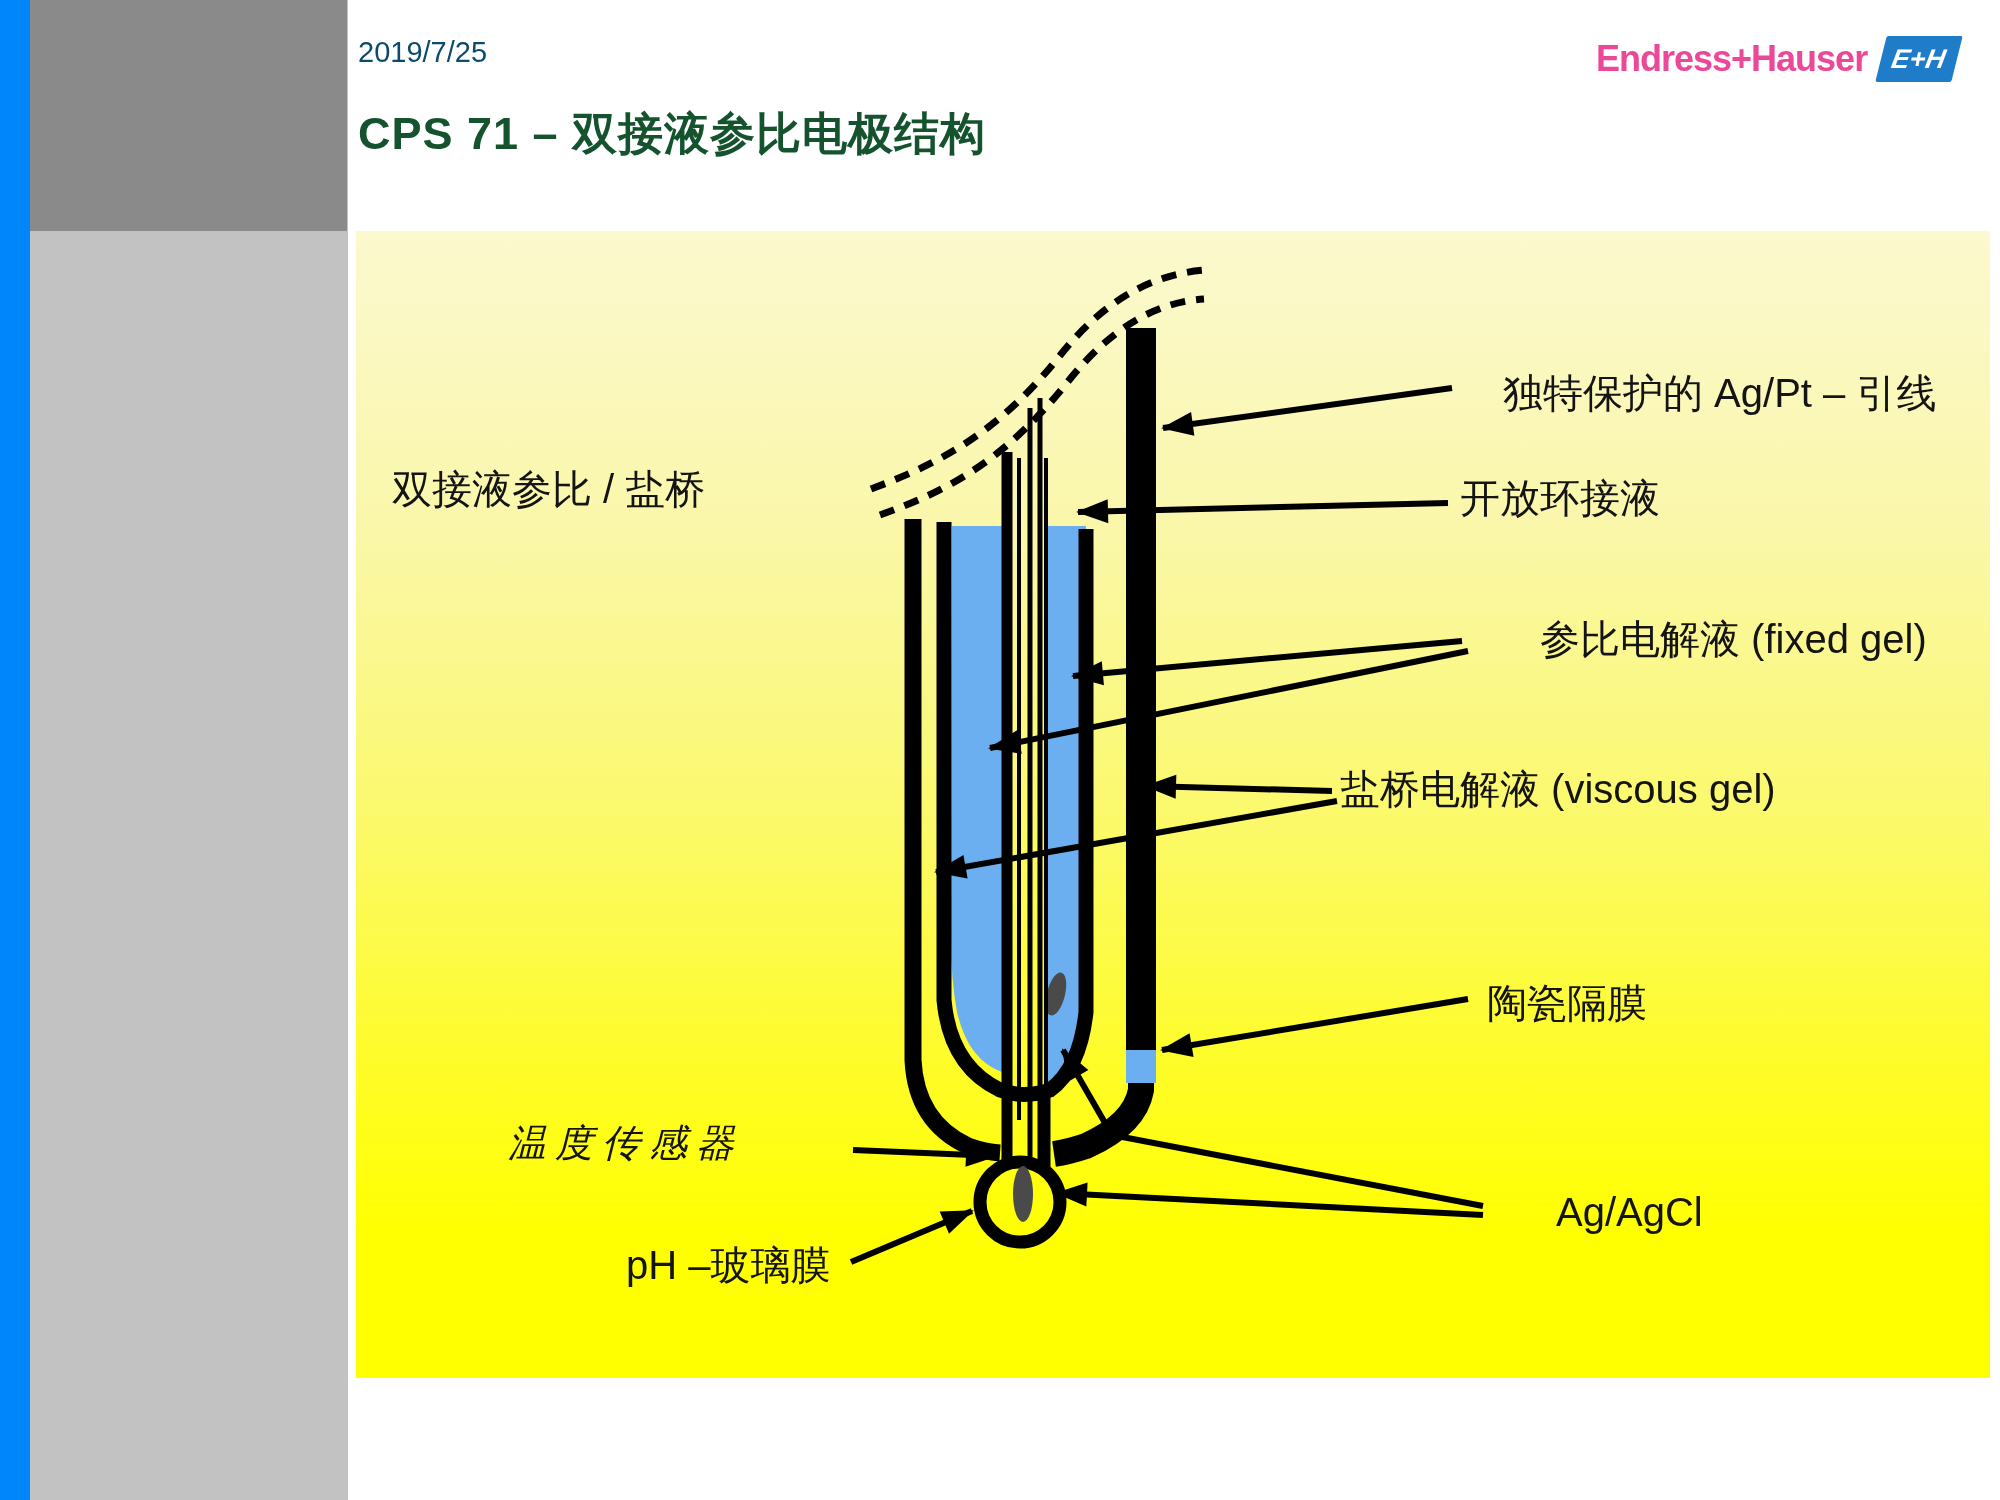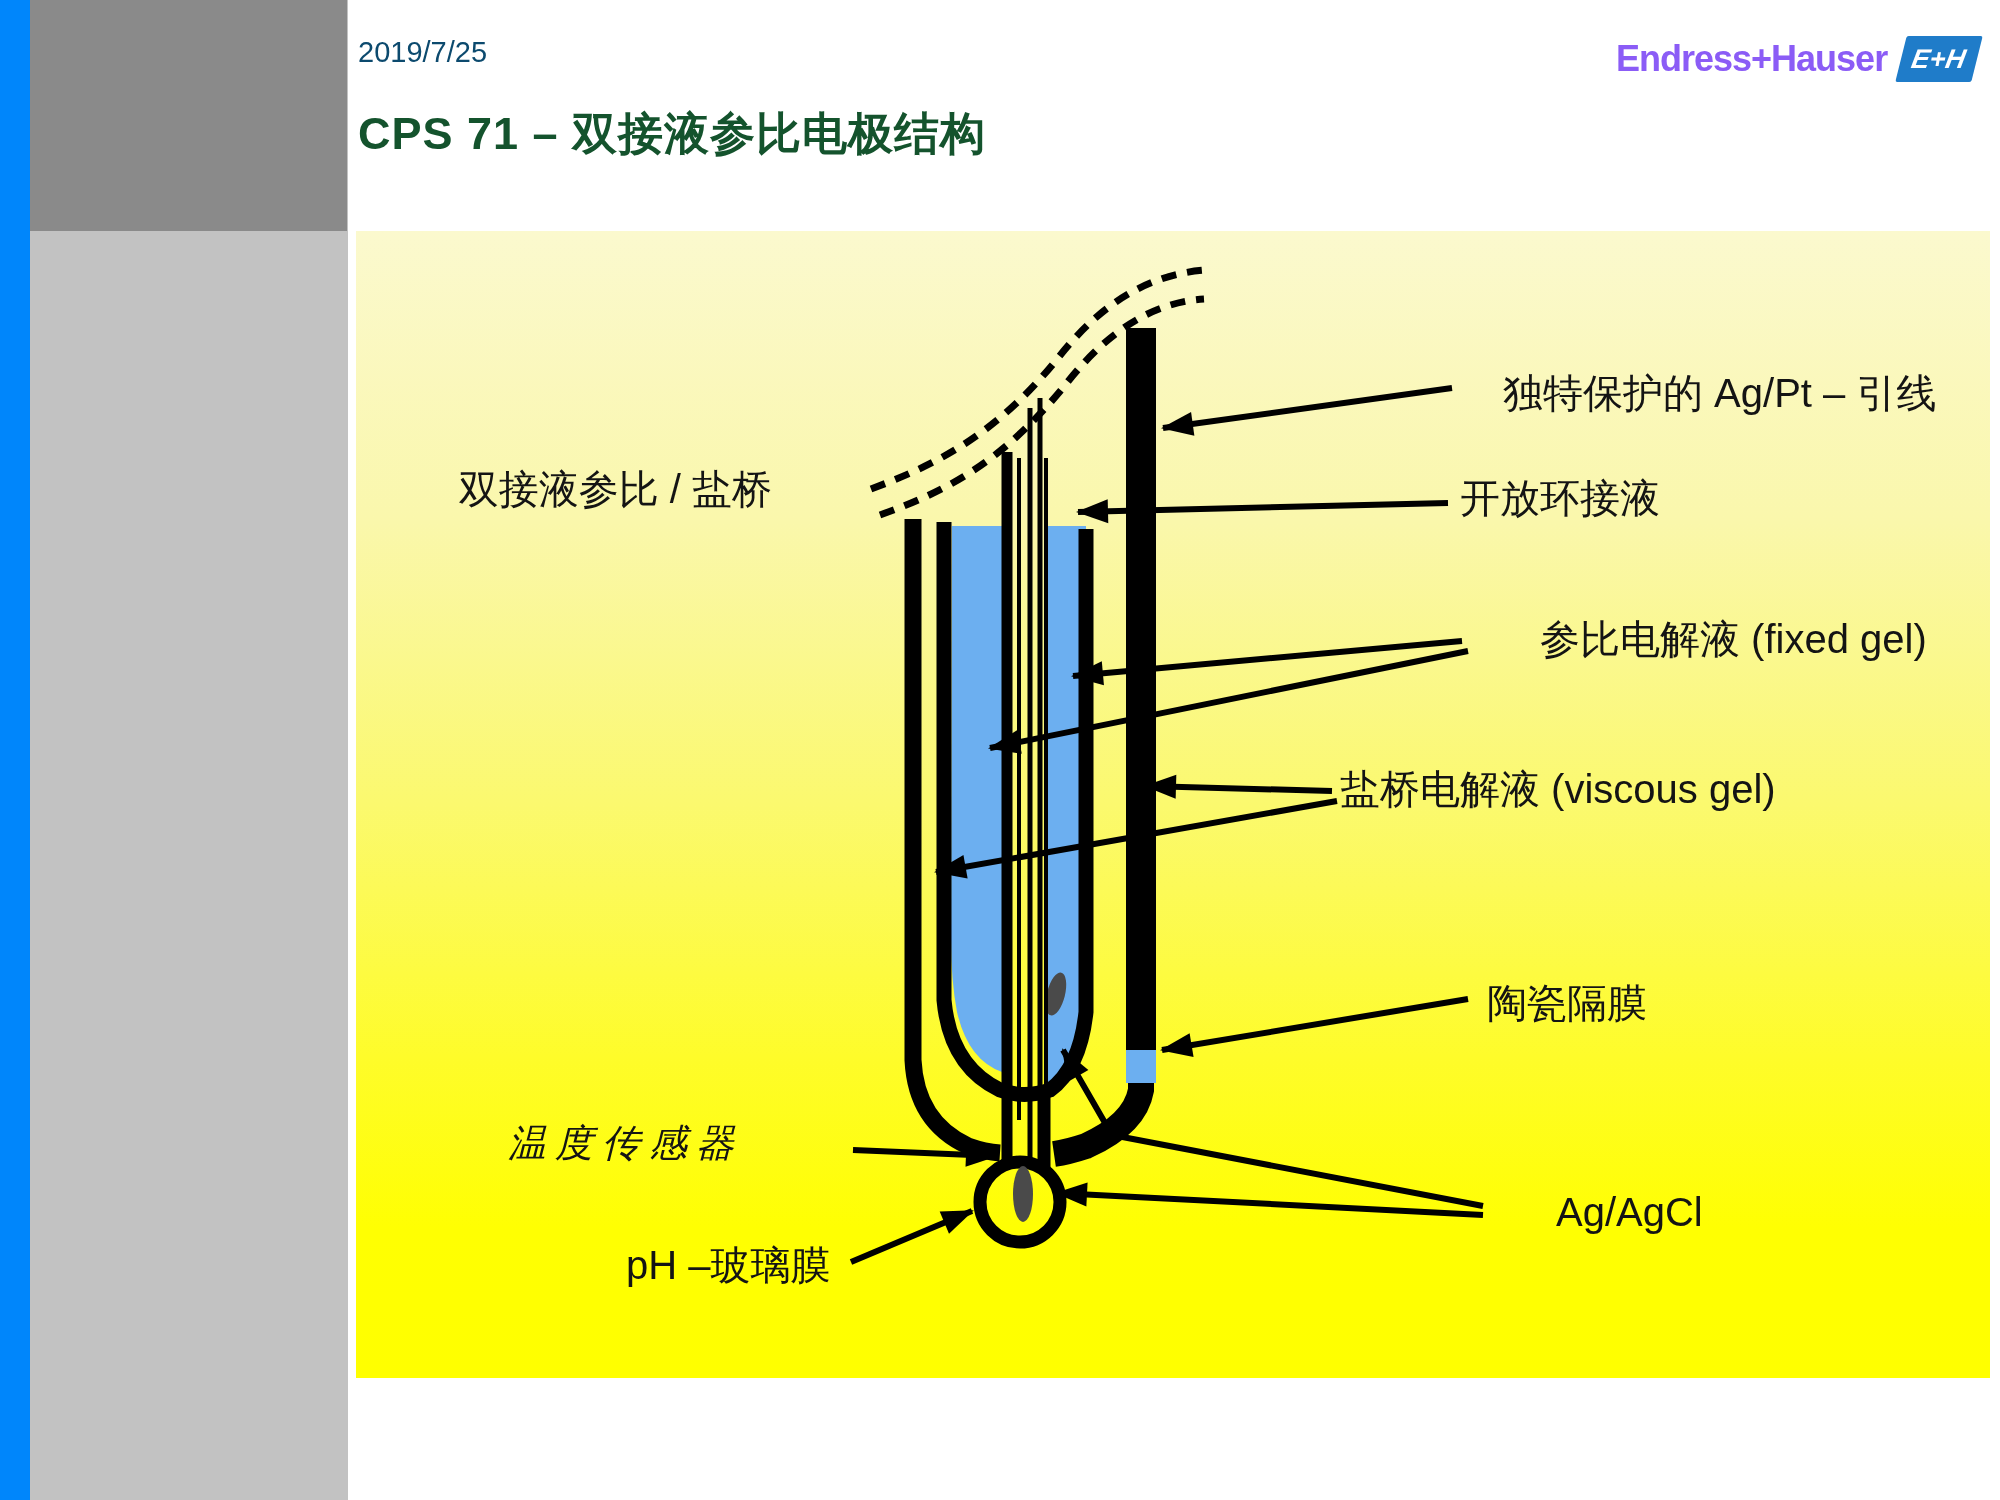--- a/index.html
+++ b/index.html
@@ -14,27 +14,27 @@
   .gray-block{position:absolute;left:30px;top:0;width:317px;height:231px;background:#8A8A8A;}
   
   .content{
     position:absolute;left:356px;top:231px;width:1634px;height:1147px;
     background:linear-gradient(180deg,#FBF9CE 0%,#FAF7AC 25%,#FBF96E 50%,#FEFC2A 72%,#FFFF02 87%,#FFFF00 100%);
   }
   
   .date{position:absolute;left:358px;top:36px;font-size:29px;color:#0c4a6e;}
   .title{position:absolute;left:358px;top:104px;font-size:45px;font-weight:600;color:#14532d;letter-spacing:1px;}
   .logo{position:absolute;left:1596px;top:36px;display:flex;align-items:center;gap:14px;}
-  .logo-text{font-size:36px;font-weight:bold;color:#8b5cf6;letter-spacing:-1px;margin-left:20px;}
+  .logo-text{font-size:36px;font-weight:bold;color:#ec4899;letter-spacing:-1px;}
   .logo-mark{width:76px;height:46px;background:#1F7CC9;transform:skewX(-14deg);
     display:flex;align-items:center;justify-content:center;border-radius:2px;}
   .logo-mark span{color:#fff;font-size:27px;font-weight:bold;font-style:italic;transform:skewX(4deg);}
   
   .lbl{position:absolute;font-size:40px;color:#141414;white-space:nowrap;}
-  .lbl-left{left:392px;top:462px;width:380px;text-align:right;line-height:1.38;}
+  .lbl-left{left:392px;top:462px;width:380px;text-align:left;line-height:1.38;}
   .lbl-agpt{left:1503px;top:366px;}
   .lbl-openring{left:1460px;top:471px;}
   .lbl-refelec{left:1540px;top:612px;}
   .lbl-saltelec{left:1340px;top:762px;}
   .lbl-ceramic{left:1487px;top:976px;}
   .lbl-agagcl{left:1556px;top:1190px;}
   .lbl-temp{left:508px;top:1118px;font-size:38px;font-style:italic;letter-spacing:9px;font-family:"Liberation Serif","DejaVu Serif",serif;}
   .lbl-ph{left:605px;top:1238px;margin-left:21px;}
   svg.diagram{position:absolute;left:0;top:0;}
 </style>

